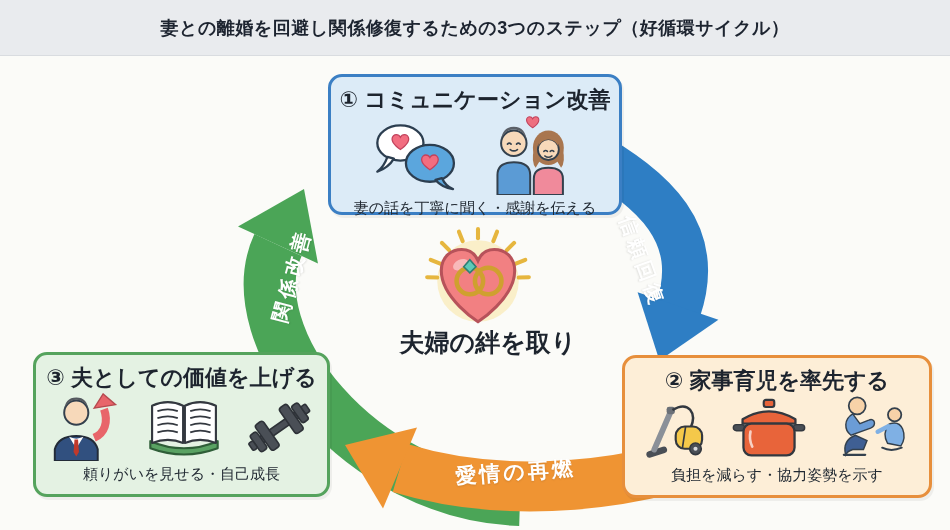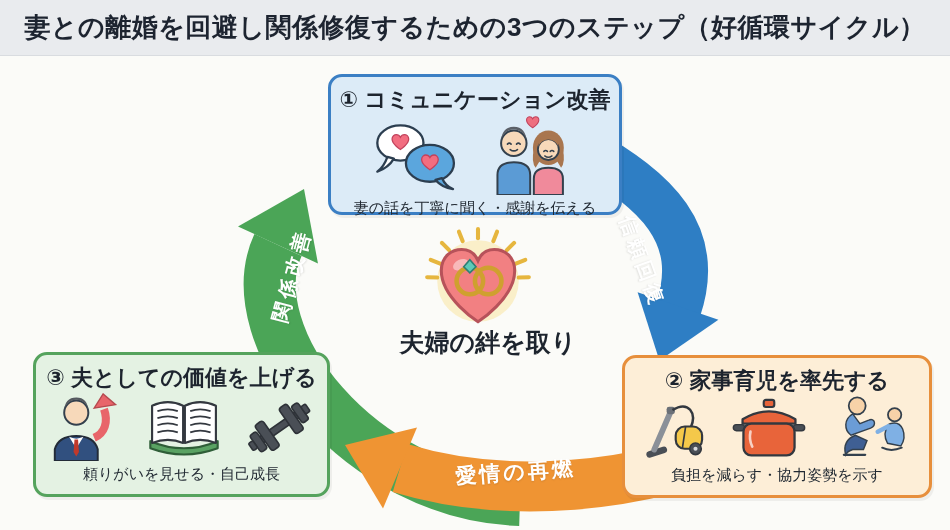--- a/index.html
+++ b/index.html
@@ -7,21 +7,21 @@
   body { font-family:"Liberation Sans","DejaVu Sans",sans-serif; }
   .canvas { position:relative; width:950px; height:530px; background:#fbfbf8; overflow:hidden; }
 
   
   .title-bar {
     position:absolute; left:0; top:0; width:950px; height:56px;
     background:#e9ebee; border-bottom:1px solid #d9dce0;
     display:flex; align-items:center; justify-content:center;
   }
   .title-bar h1 {
-    font-size:26px; font-weight:bold; color:#1d2430; letter-spacing:0.5px;
+    font-size:18px; font-weight:bold; color:#1d2430; letter-spacing:0.5px;
   }
 
   
   .arrows-svg { position:absolute; left:0; top:0; width:950px; height:530px; }
 
   
   .arrow-label {
     position:absolute; color:#ffffff; font-weight:bold; white-space:nowrap;
     text-shadow:0 1px 2px rgba(0,0,0,0.12);
   }

